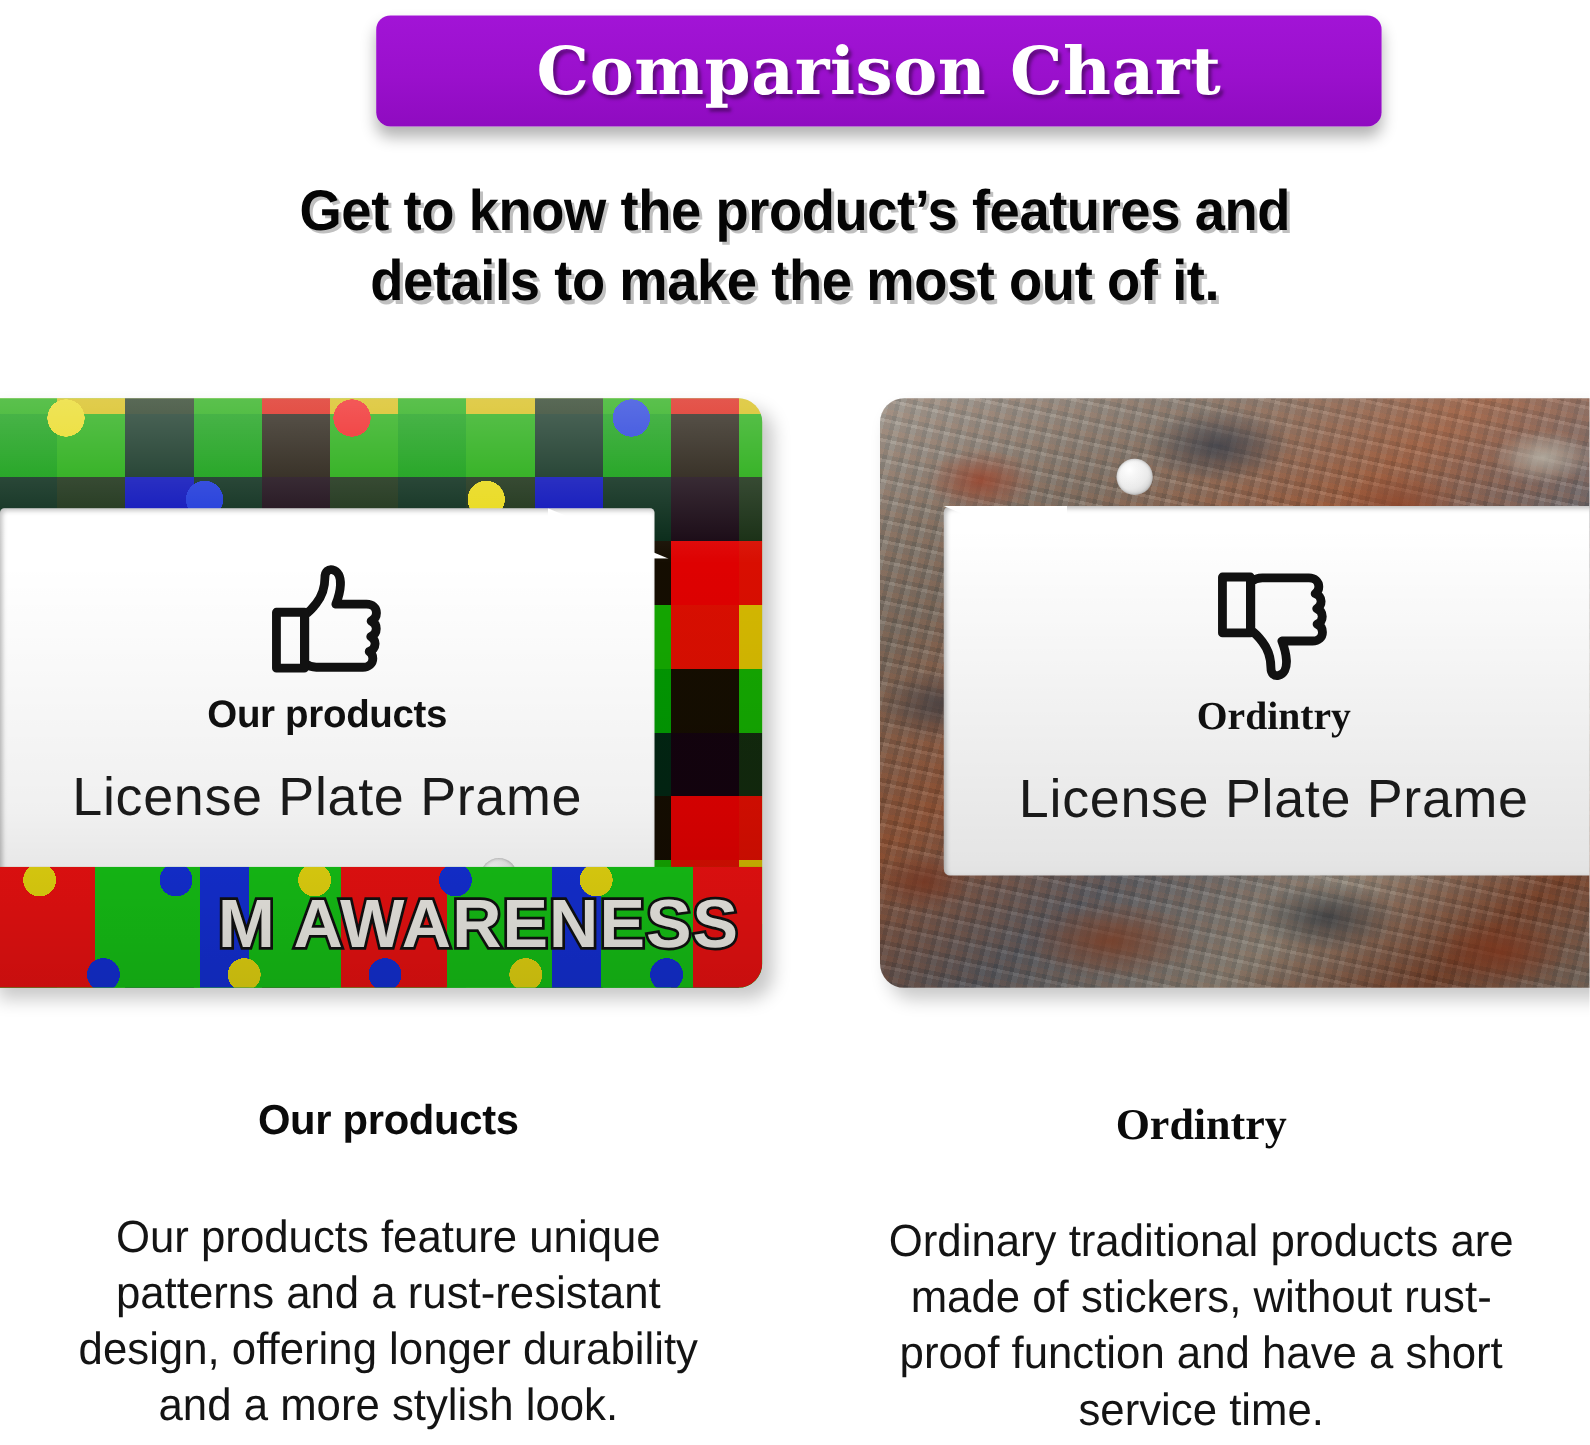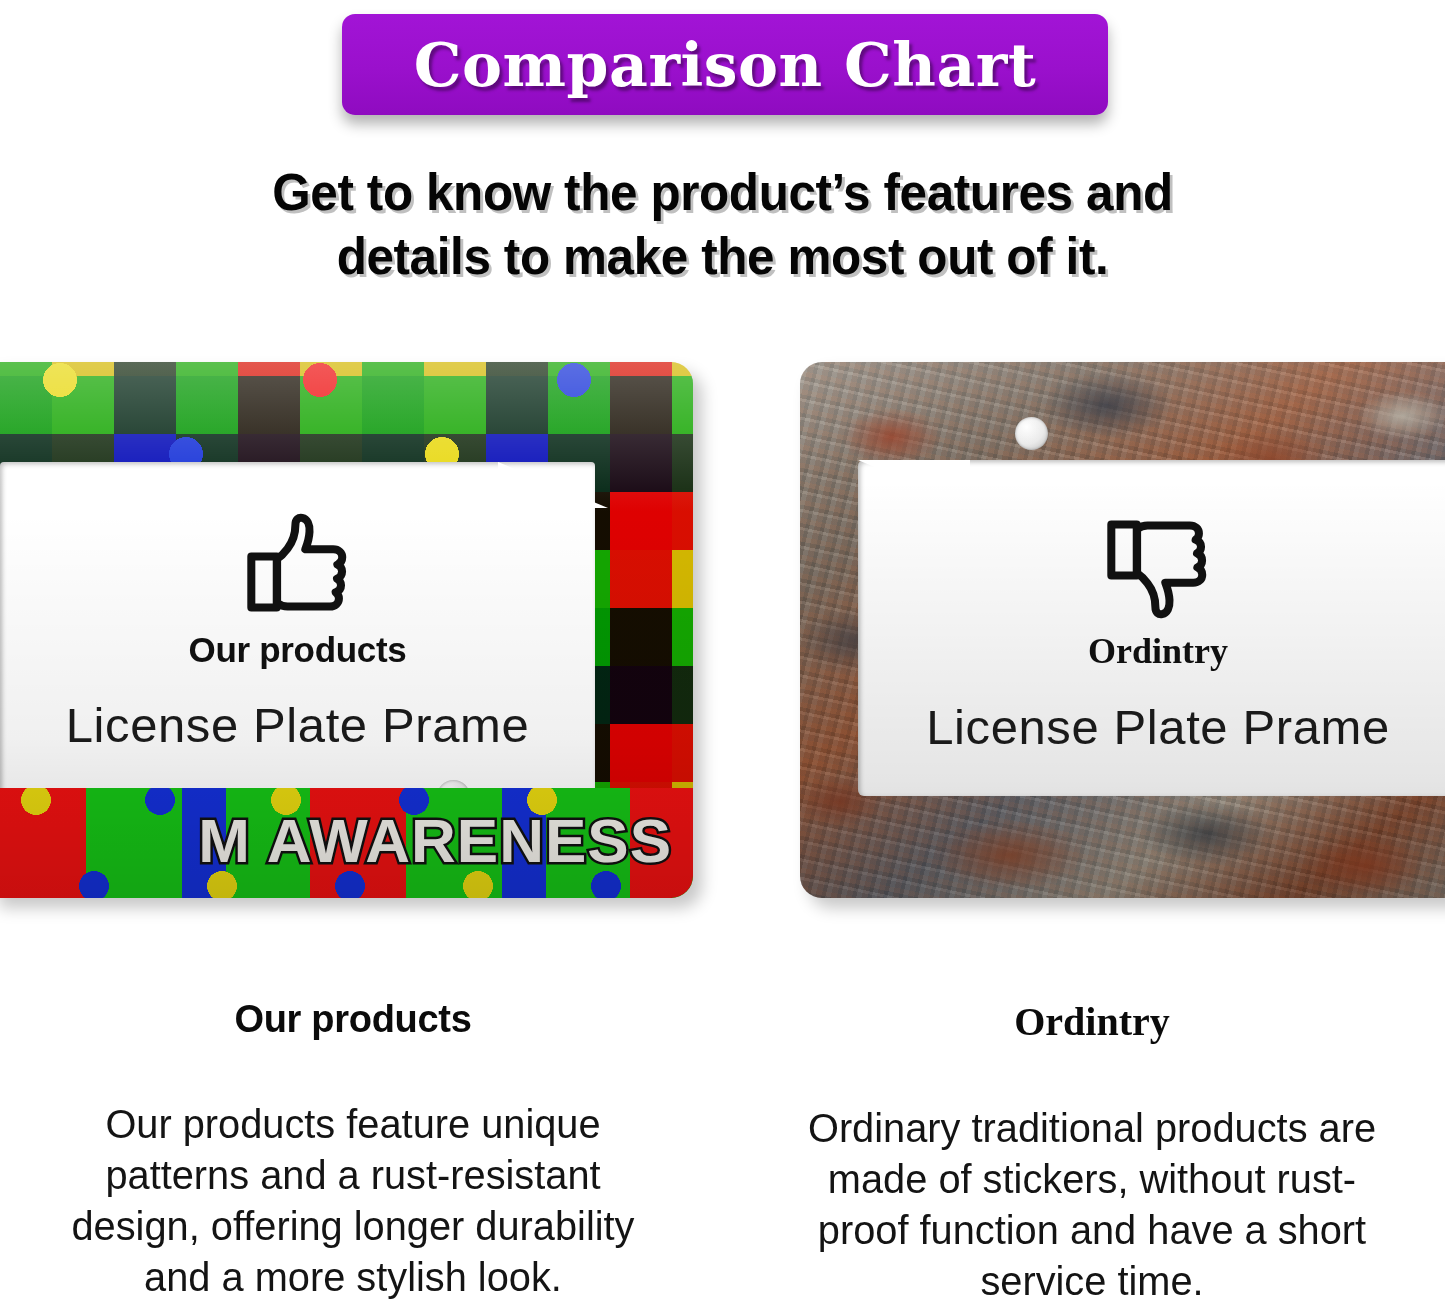--- a/index.html
+++ b/index.html
@@ -4,21 +4,21 @@
 <style>
   html,body{margin:0;padding:0;background:#fff;}
   body{
     width:1445px;height:1314px;position:relative;overflow:hidden;
     font-family:"Liberation Sans", sans-serif;
     background:#ffffff;
   }
 
   
   #title-banner{
-    position:absolute;left:342px;top:14px;width:766px;height:101px;
+    position:absolute;left:342px;top:14px;width:914px;height:101px;
     background:linear-gradient(180deg,#a214d6 0%,#9a10cc 55%,#8f0bc0 100%);
     border-radius:13px;
     box-shadow:0 9px 14px rgba(0,0,0,.30);
     display:flex;align-items:center;justify-content:center;
   }
   #title-banner .t{
     font-family:"DejaVu Serif", serif;
     font-weight:700;
     font-size:60px;
     color:#ffffff;

